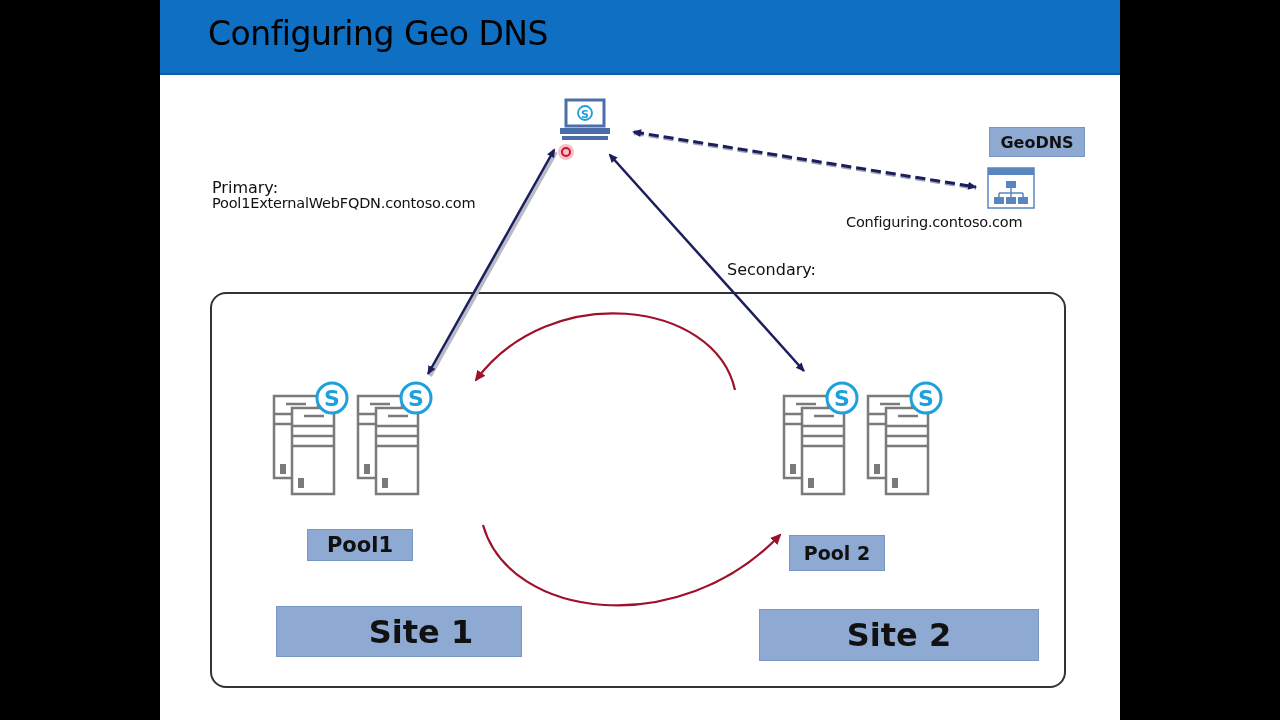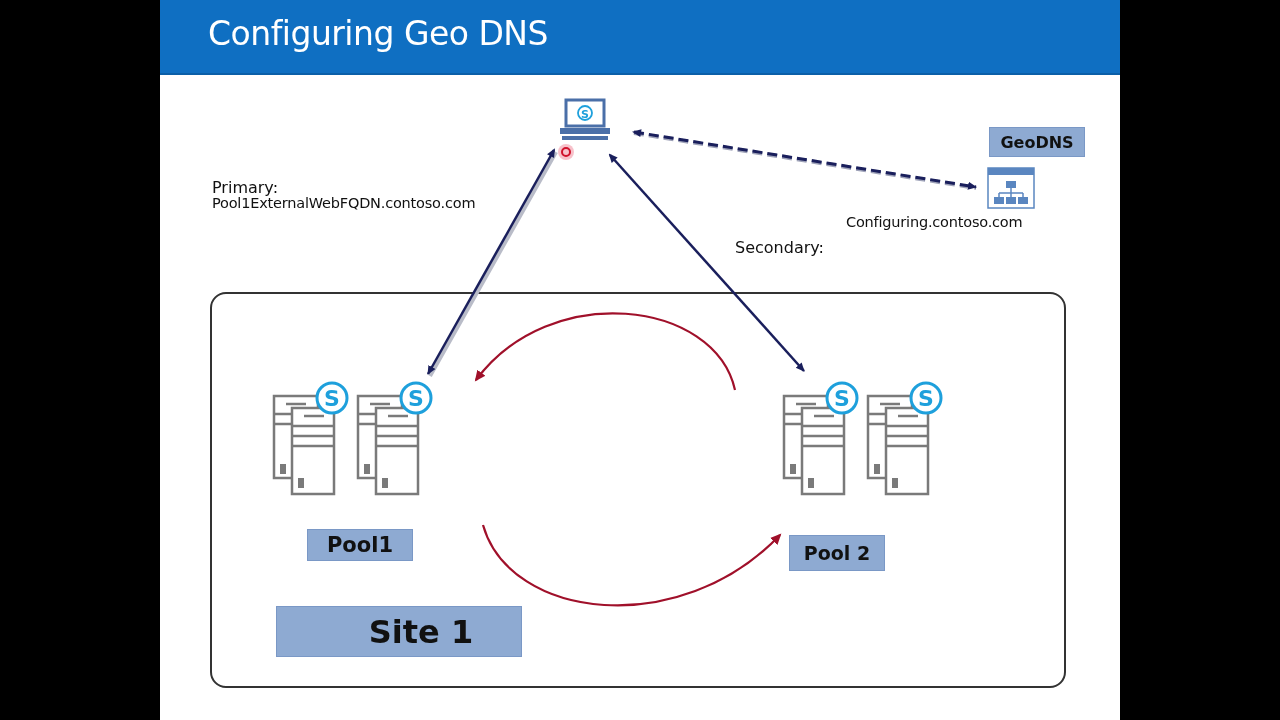--- a/index.html
+++ b/index.html
@@ -1,19 +1,19 @@
 <!DOCTYPE html>
 <html><head>
 <meta charset="utf-8">
 <style>
   html, body { margin: 0; padding: 0; }
   body { width: 1280px; height: 720px; background: #000; position: relative; overflow: hidden; font-family: "DejaVu Sans", sans-serif; }
   .slide { position: absolute; left: 160px; top: 0; width: 960px; height: 720px; background: #ffffff; overflow: hidden; }
   .titlebar { position: absolute; left: 0; top: 0; width: 960px; height: 73px; background: #0f6fc2; border-bottom: 2px solid #0b5fa8; }
-  .title { position: absolute; left: 48px; top: 14px; color: #ffffff; font-size: 33px; font-family: "DejaVu Sans", sans-serif; letter-spacing: -0.5px; }
+  .title { position: absolute; left: 48px; top: 14px; color: #000000; font-size: 33px; font-family: "DejaVu Sans", sans-serif; letter-spacing: -0.5px; }
   .lbl { position: absolute; color: #111; font-family: "DejaVu Sans", sans-serif; white-space: nowrap; }
   .small { font-size: 16px; }
   .fqdn { font-size: 14.5px; letter-spacing: -0.2px; }
   .tag { position: absolute; background: #8eaad2; color: #111; font-weight: bold; display: flex; align-items: center; justify-content: center; font-family: "DejaVu Sans", sans-serif; border: 1px solid #7a98c6; box-sizing: border-box; }
   .site-box { position: absolute; left: 50px; top: 292px; width: 856px; height: 396px; border: 2px solid #333; border-radius: 16px; box-sizing: border-box; }
   svg.overlay { position: absolute; left: 0; top: 0; width: 960px; height: 720px; pointer-events: none; }
   .server-group { position: absolute; width: 80px; height: 120px; }
 </style>
 </head>
 <body>
@@ -150,23 +150,24 @@
           <g>
             <circle cx="60" cy="20" r="15" fill="#fff" stroke="#1ea0dc" stroke-width="3"></circle>
             <text x="60" y="28" text-anchor="middle" font-size="22" font-weight="bold" fill="#1ea0dc" font-family="DejaVu Sans, sans-serif">S</text>
           </g>
         </svg></div>
     </div>
 
   <div class="lbl small" style="left:52px; top:178px;">Primary:</div>
   <div class="lbl fqdn" style="left:52px; top:195px;">Pool1ExternalWebFQDN.contoso.com</div>
 
-  <div class="lbl small" style="left:567px; top:238px;margin-left:8px;">Secondary:</div>
+  <div class="lbl small" style="left:567px; top:260px;">Secondary:</div>
 
   <div class="lbl fqdn" style="left:686px; top:214px;">Configuring.contoso.com</div>
 
   <div class="tag" style="left:829px; top:127px; width:96px; height:30px; font-size:16px;">GeoDNS</div>
 
   <div class="tag" style="left:147px; top:529px; width:106px; height:32px; font-size:21px;">Pool1</div>
   <div class="tag" style="left:629px; top:535px; width:96px; height:36px; font-size:19px;">Pool 2</div>
 
   <div class="tag" style="left:116px; top:606px; width:246px; height:51px; font-size:32px;padding-left:44px;">Site 1</div>
+  <div class="tag" style="left:599px; top:609px; width:280px; height:52px; font-size:32px;">Site 2</div>
 </div>
 
 </body></html>

